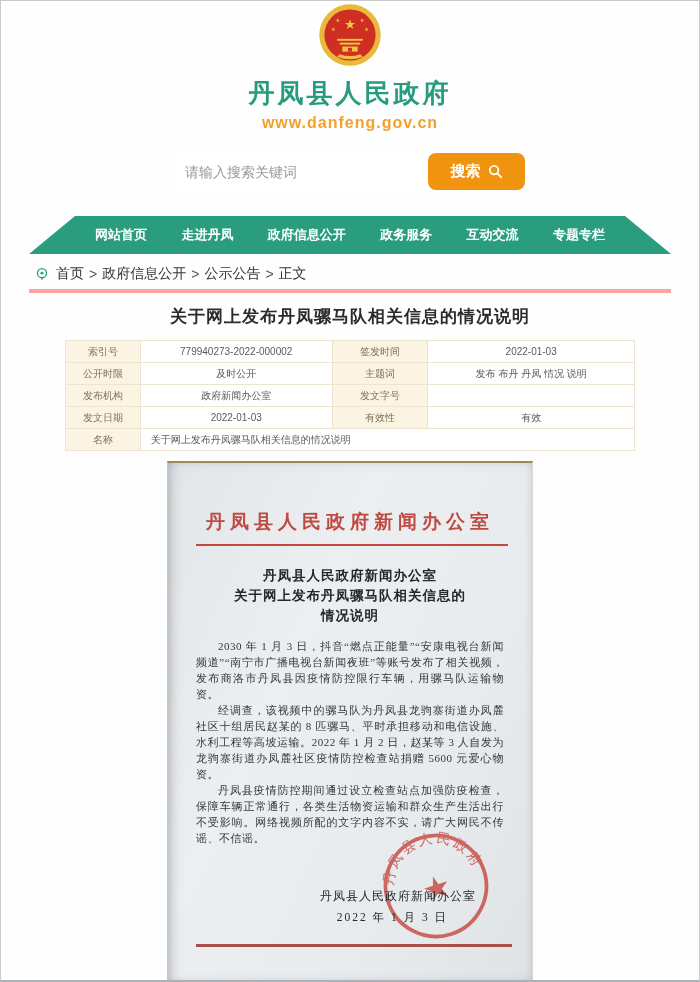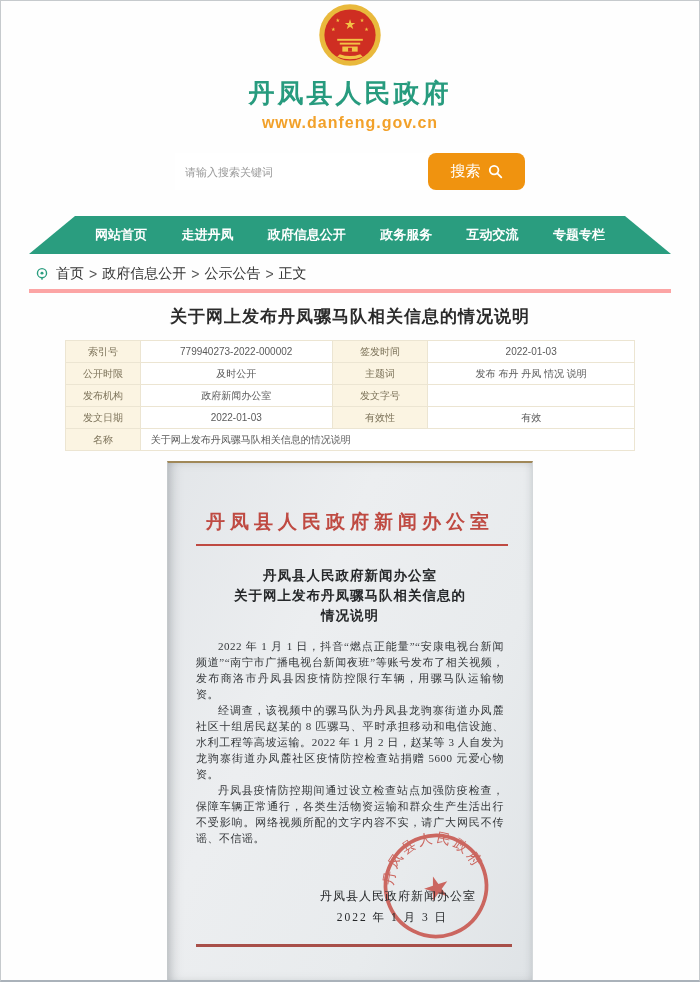--- a/index.html
+++ b/index.html
@@ -18,27 +18,27 @@
   
   .header { text-align: center; }
   .emblem { width: 64px; height: 64px; margin-top: 2px; }
   .site-name { font-size: 26px; font-weight: bold; color: #279b7e; letter-spacing: 3px; margin-top: 5px; }
   .site-url { font-size: 16px; color: #f2a12a; letter-spacing: 1px; margin-top: 3px; font-weight: bold; }
 
   
   .search-wrap { width: 350px; margin: 21px auto 0; display: flex; height: 37px; }
   .search-input {
     flex: 1; border: none; outline: none; background: #fff;
-    font-size: 11px; color: #666; padding-left: 10px;
+    font-size: 14px; color: #666; padding-left: 10px;
     font-family: "Liberation Sans", "DejaVu Sans", sans-serif;
   }
   .search-input::placeholder { color: #999; }
   .search-btn {
     width: 97px; border: none; background: #f0930f; color: #fff;
-    font-size: 15px; font-weight: normal; border-radius: 8px;
+    font-size: 15px; font-weight: bold; border-radius: 8px;
     display: flex; align-items: center; justify-content: center; gap: 7px;
     cursor: pointer; font-family: "Liberation Sans", "DejaVu Sans", sans-serif;
   }
 
   
   .nav {
     width: 642px; height: 38px; margin: 26px auto 8px; background: #2a9d7f;
     clip-path: polygon(0 100%, 46px 0, calc(100% - 46px) 0, 100% 100%);
     display: flex; align-items: center; justify-content: space-between;
     padding: 0 66px;
@@ -194,21 +194,21 @@
 
   <div class="scan">
     <div class="scan-letterhead">丹凤县人民政府新闻办公室</div>
     <div class="scan-letterhead-rule"></div>
     <div class="scan-heading">
       <div>丹凤县人民政府新闻办公室</div>
       <div>关于网上发布丹凤骡马队相关信息的</div>
       <div>情况说明</div>
     </div>
     <div class="scan-body">
-      <p>2022 年 1 月 1 日，抖音“燃点正能量”“安康电视台新闻频道”“南宁市广播电视台新闻夜班”等账号发布了相关视频，发布商洛市丹凤县因疫情防控限行车辆，用骡马队运输物资。</p>
+      <p>2030 年 1 月 3 日，抖音“燃点正能量”“安康电视台新闻频道”“南宁市广播电视台新闻夜班”等账号发布了相关视频，发布商洛市丹凤县因疫情防控限行车辆，用骡马队运输物资。</p>
       <p>经调查，该视频中的骡马队为丹凤县龙驹寨街道办凤麓社区十组居民赵某的 8 匹骡马、平时承担移动和电信设施、水利工程等高坡运输。2022 年 1 月 2 日，赵某等 3 人自发为龙驹寨街道办凤麓社区疫情防控检查站捐赠 5600 元爱心物资。</p>
       <p>丹凤县疫情防控期间通过设立检查站点加强防疫检查，保障车辆正常通行，各类生活物资运输和群众生产生活出行不受影响。网络视频所配的文字内容不实，请广大网民不传谣、不信谣。</p>
     </div>
     <div class="scan-sign-area">
       <svg class="seal" viewBox="0 0 120 120">
         <circle cx="60" cy="60" r="54" fill="none" stroke="#c8554d" stroke-width="4"></circle>
         <path id="sealArc" d="M 16,68 A 45,45 0 1 1 104,68" fill="none"></path>
         <text font-size="15" fill="#c8554d" letter-spacing="3">
           <textPath href="#sealArc" startOffset="14%">丹凤县人民政府</textPath>
         </text>

